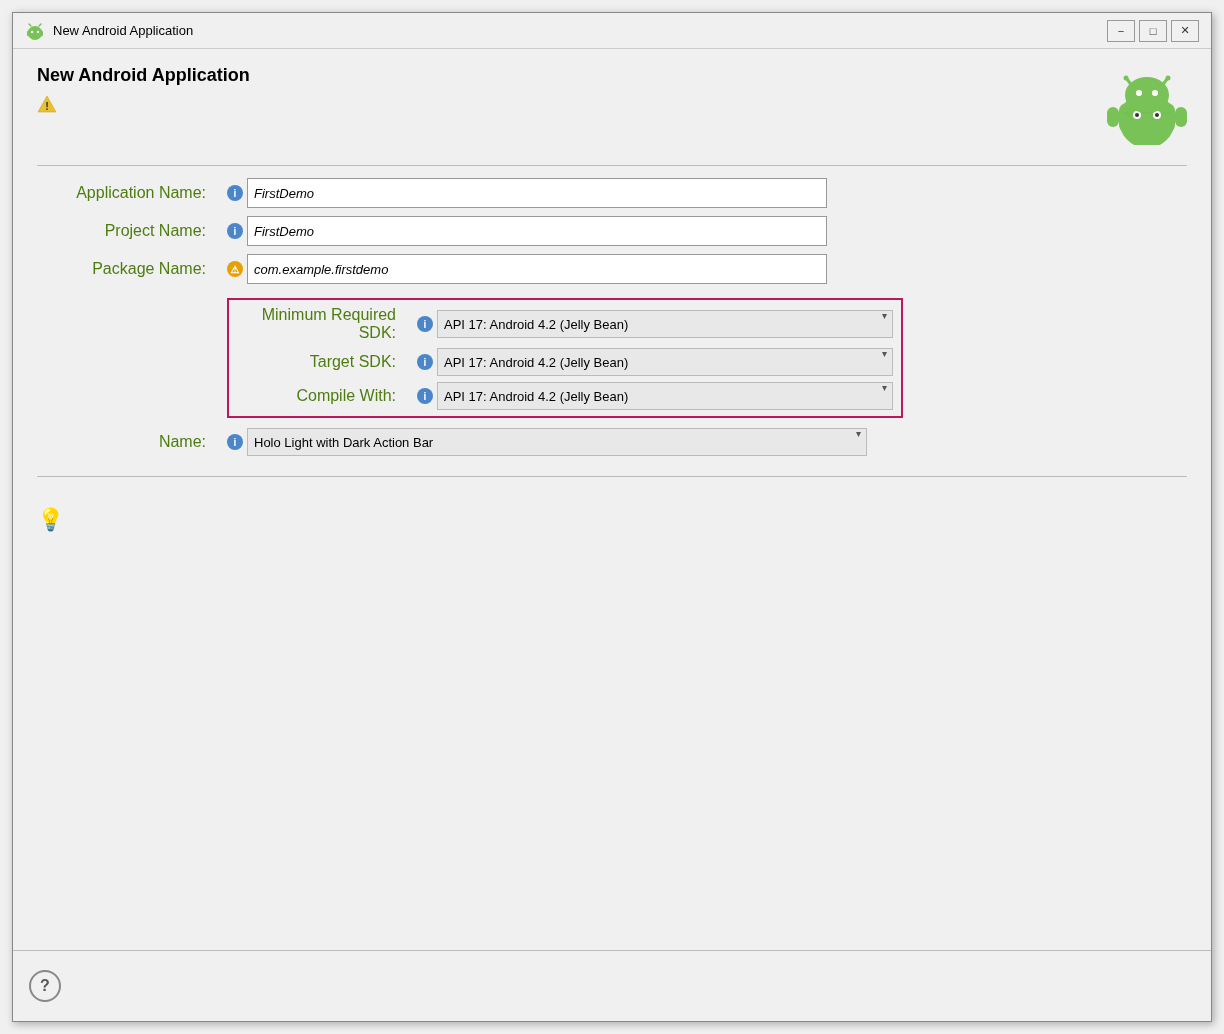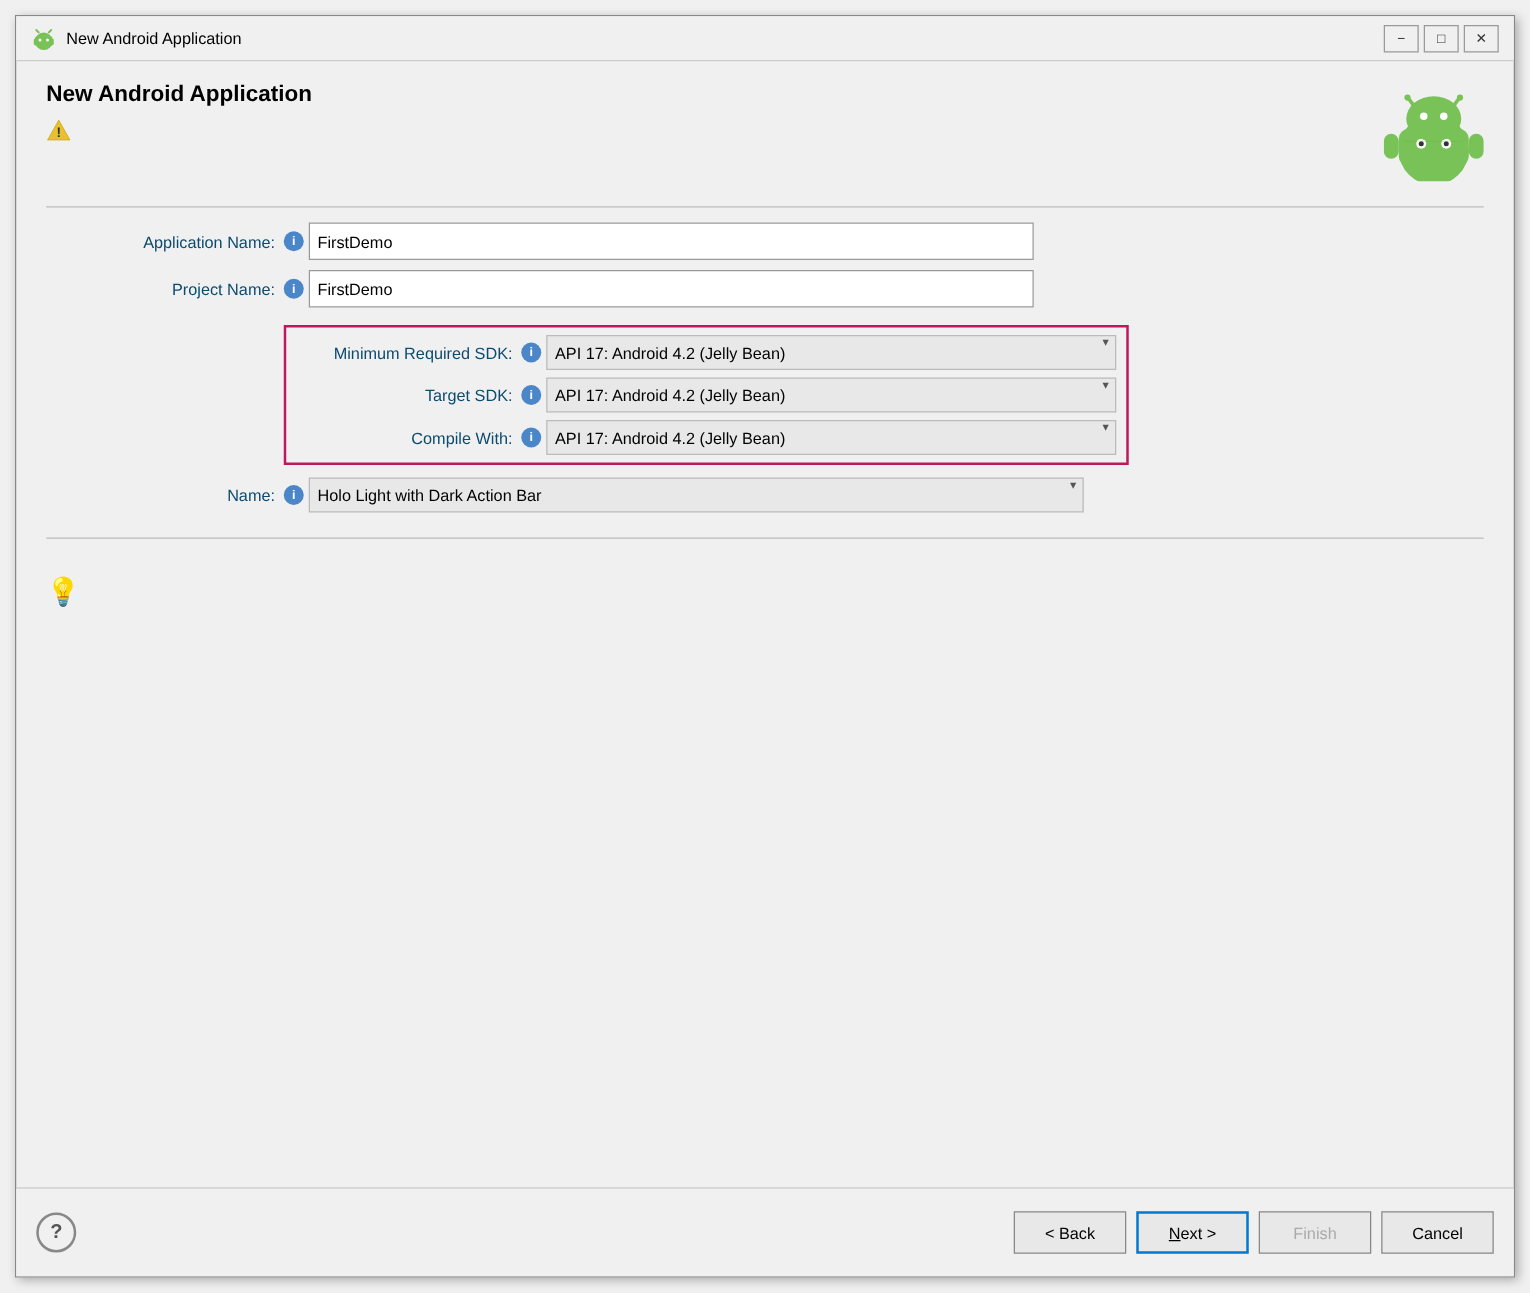--- a/index.html
+++ b/index.html
@@ -114,23 +114,23 @@
       padding-left: 20px;
     }
     .form-row {
       display: flex;
       align-items: center;
       margin-bottom: 8px;
     }
     .form-label {
       text-align: right;
       width: 170px;
-      padding-right: 7px;
-      color: #0c4a6e;
-      font-size: 13px;
+      padding-right: 21px;
+      color: #4d7c0f;
+      font-size: 16px;
       flex-shrink: 0;
     }
     .info-icon {
       width: 16px;
       height: 16px;
       display: inline-flex;
       align-items: center;
       justify-content: center;
       background: #4a86c8;
       color: white;
@@ -145,20 +145,21 @@
     }
     .form-input {
       flex: 1;
       max-width: 580px;
       height: 26px;
       border: 1px solid #999;
       background: white;
       padding: 14px 6px;
       font-size: 13px;
       color: #000;
+      font-style: italic;
     }
     .select-wrapper {
       flex: 1;
       max-width: 620px;
       position: relative;
       display: inline-flex;
     }
     .select-wrapper select {
       width: 100%;
       height: 28px;
@@ -346,20 +347,27 @@
       </div>
 
       <div class="form-row">
         <div class="form-label">
           <span>Project Name:</span>
         </div>
         <span class="info-icon">i</span>
         <input type="text" class="form-input" value="FirstDemo" style="">
       </div>
 
+      <div class="form-row">
+        <div class="form-label">
+          <span>Package Name:</span>
+        </div>
+        <span class="info-icon info-icon-warning">⚠</span>
+        <input type="text" class="form-input" value="com.example.firstdemo" style="">
+      </div>
 
       <div style="display:flex; align-items:flex-start; margin-top:6px;">
         <div style="width:170px; flex-shrink:0;"></div>
         <div class="sdk-box">
 
           <div class="form-row" style="margin-bottom:0;">
             <div class="form-label" style="width:180px; text-align:right;">
               <span>Minimum Required SDK:</span>
             </div>
             <span class="info-icon">i</span>
@@ -421,28 +429,14 @@
 
     <div style="flex:1;"></div>
 
     <div class="footer-separator"></div>
   </div>
 
   <div class="footer">
     <div class="footer-left">
       <button class="help-btn">?</button>
     </div>
-    <div class="footer-right">
-      <button class="btn">
-        <span>&lt; Back</span>
-      </button>
-      <button class="btn btn-primary">
-        <span><u>N</u>ext &gt;</span>
-      </button>
-      <button class="btn btn-disabled" disabled="" style="color: rgb(170, 170, 170); cursor: default;">
-        <span>Finish</span>
-      </button>
-      <button class="btn">
-        <span>Cancel</span>
-      </button>
-    </div>
   </div>
 </div>
 
 </body></html>

